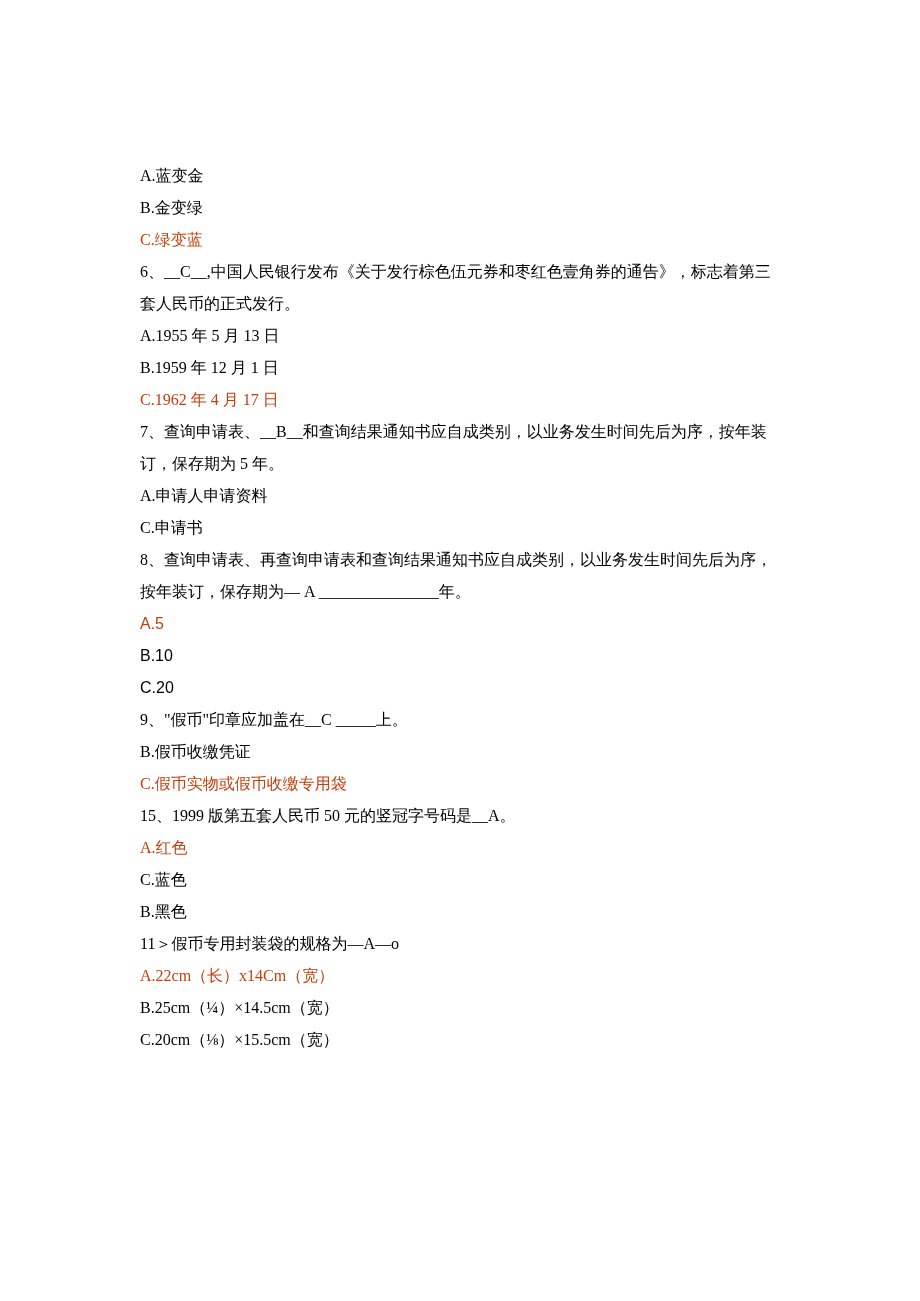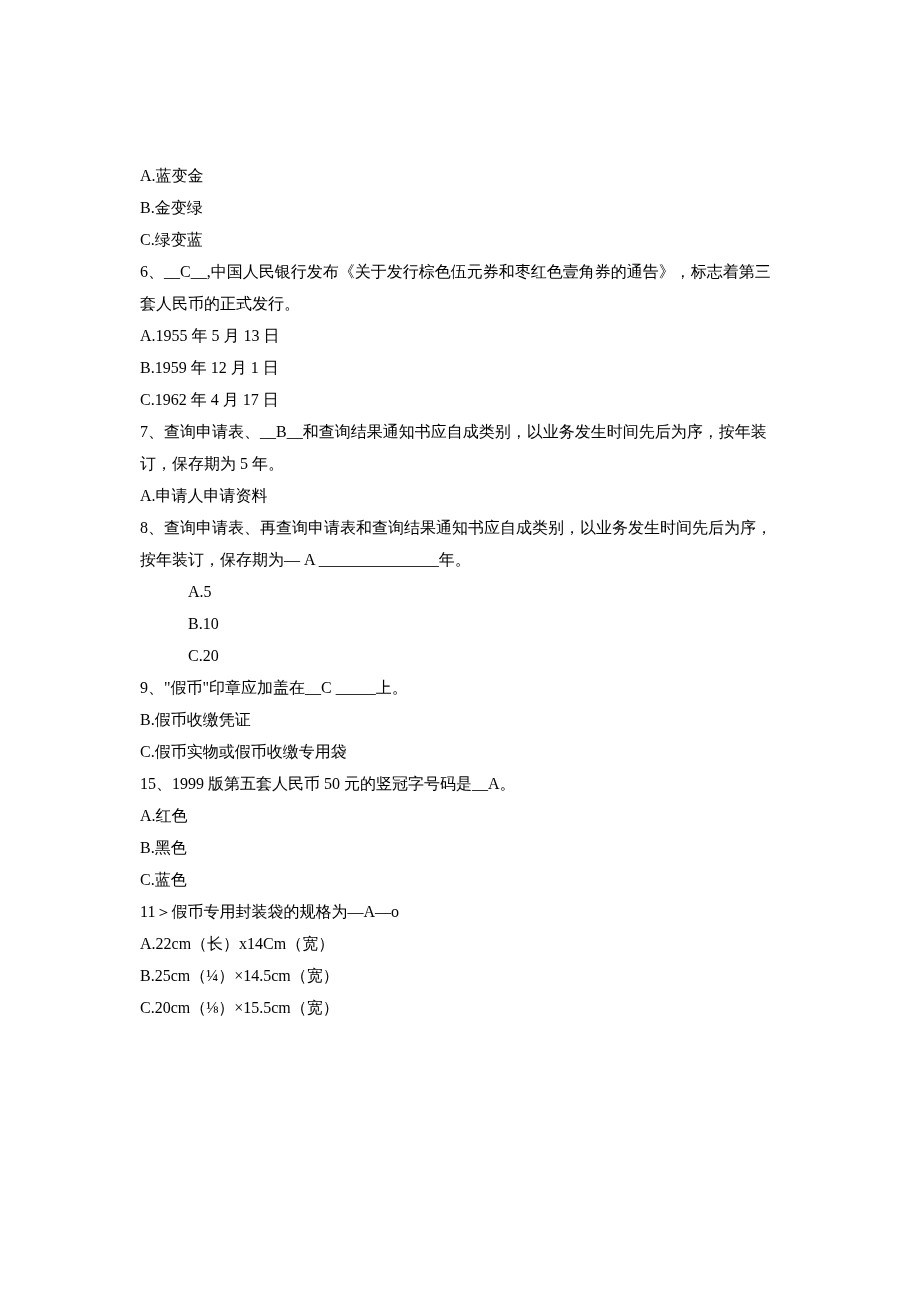--- a/index.html
+++ b/index.html
@@ -15,48 +15,48 @@
     width: 920px;
     min-height: 1301px;
     padding: 160px 140px 120px 140px;
     box-sizing: border-box;
   }
   .line {
     margin: 0;
     padding: 0;
   }
   .red {
-    color: #000000;
+    color: #c2410c;
   }
   .latin {
-    font-family: Liberation Serif, serif;
-    margin-left: 48px;
+    font-family: Liberation Sans, sans-serif;
   }
 </style>
 </head>
 <body>
 
 <div class="page">
   <p class="line">A.蓝变金</p>
   <p class="line">B.金变绿</p>
   <p class="line red">C.绿变蓝</p>
   <p class="line">6、__C__,中国人民银行发布《关于发行棕色伍元券和枣红色壹角券的通告》，标志着第三套人民币的正式发行。</p>
   <p class="line">A.1955 年 5 月 13 日</p>
   <p class="line">B.1959 年 12 月 1 日</p>
   <p class="line red">C.1962 年 4 月 17 日</p>
   <p class="line">7、查询申请表、__B__和查询结果通知书应自成类别，以业务发生时间先后为序，按年装订，保存期为 5 年。</p>
   <p class="line">A.申请人申请资料</p>
+  <p class="line">C.申请书</p>
   <p class="line">8、查询申请表、再查询申请表和查询结果通知书应自成类别，以业务发生时间先后为序，按年装订，保存期为— A _______________年。</p>
   <p class="line red latin">A.5</p>
   <p class="line latin">B.10</p>
   <p class="line latin">C.20</p>
   <p class="line">9、"假币"印章应加盖在__C _____上。</p>
   <p class="line">B.假币收缴凭证</p>
   <p class="line red">C.假币实物或假币收缴专用袋</p>
   <p class="line">15、1999 版第五套人民币 50 元的竖冠字号码是__A。</p>
   <p class="line red">A.红色</p>
+  <p class="line">C.蓝色</p>
   <p class="line">B.黑色</p>
-  <p class="line">C.蓝色</p>
   <p class="line">11＞假币专用封装袋的规格为—A—o</p>
   <p class="line red">A.22cm（长）x14Cm（宽）</p>
   <p class="line">B.25cm（¼）×14.5cm（宽）</p>
   <p class="line">C.20cm（⅛）×15.5cm（宽）</p>
 </div>
 
 </body></html>

